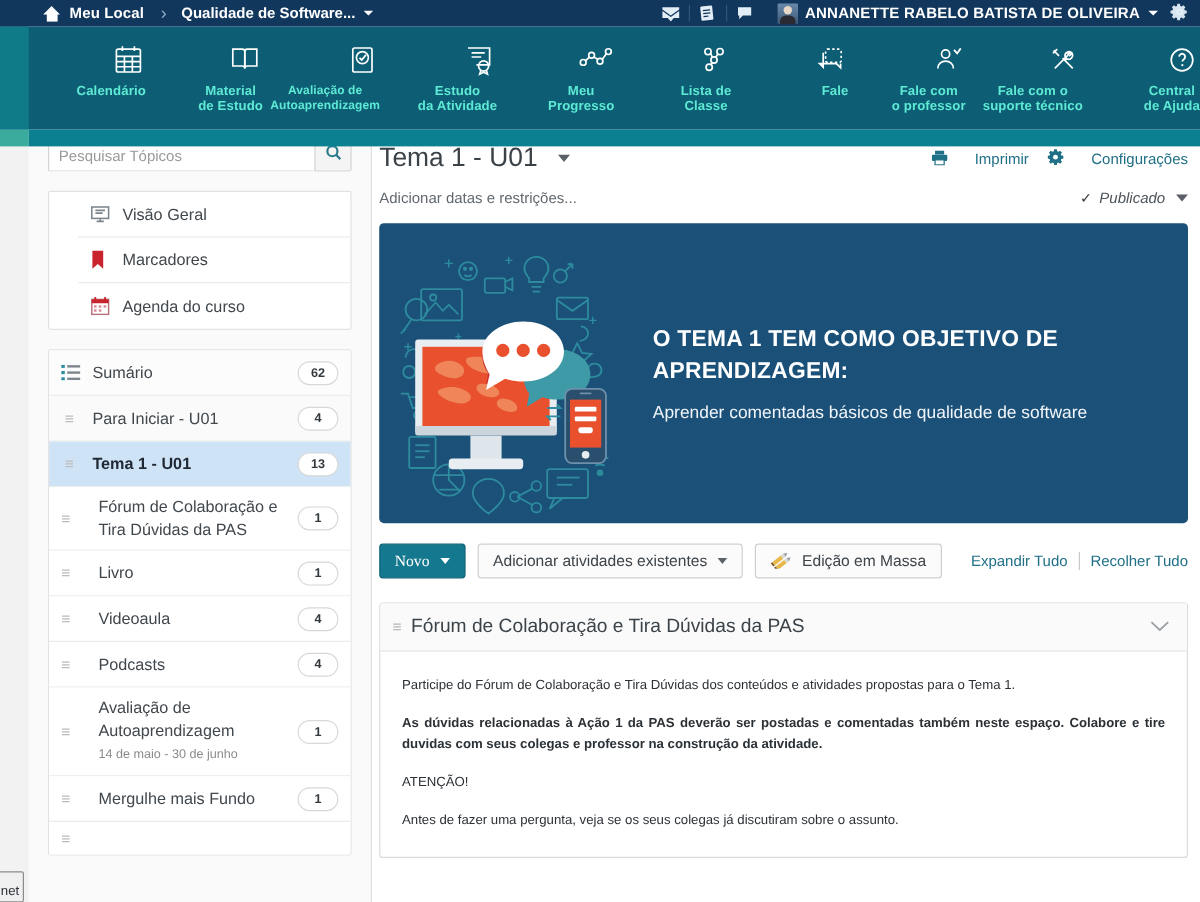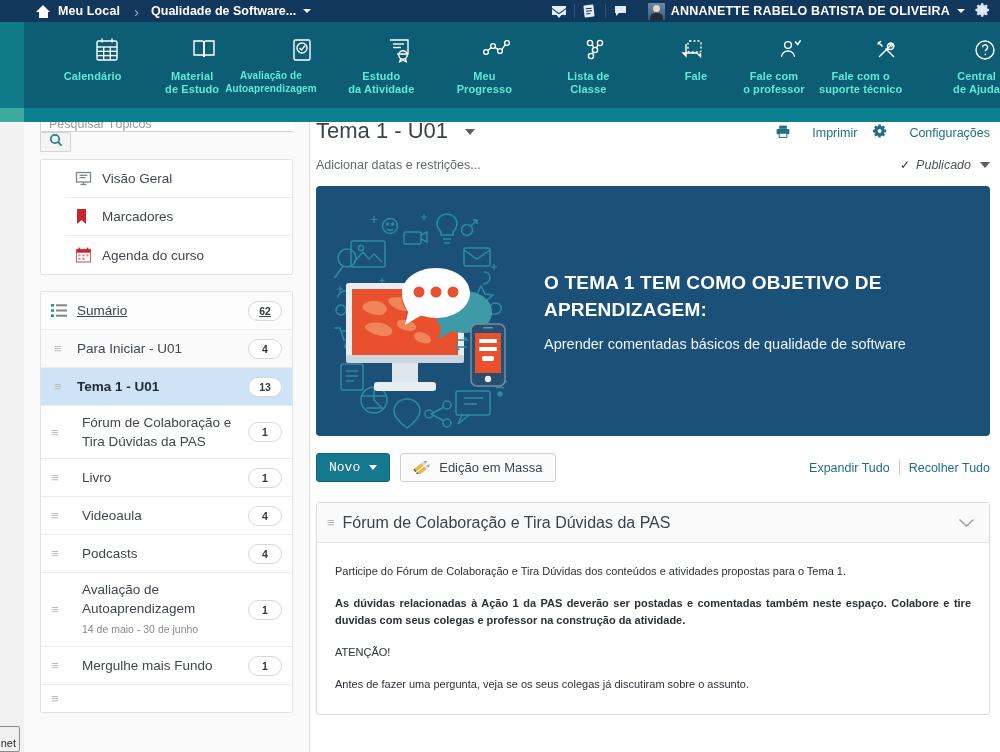--- a/index.html
+++ b/index.html
@@ -102,21 +102,21 @@
     position:absolute; left:0; top:0; width:24px; height:652px; background:#f2f2f2;
   }
 
   
   .sidebar {
     position:absolute; left:24px; top:0; width:286px; height:652px;
     background:#fafafa; border-right:1px solid #e0e0e0;
     overflow:hidden;
   }
   .search-wrap {
-    margin:16px 16px 16px 16px; display:flex; height:27px;flex-direction:column;
+    margin:16px 16px 16px 16px; display:flex; height:27px;
   }
   .search-input {
     flex:1; border:1px solid #d4d4d4; border-right:none; background:#ffffff;
     padding:0 8px; font-size:12.5px; color:#555; font-family:"Liberation Sans",sans-serif;
     outline:none; border-radius:2px 0 0 2px;
   }
   .search-input::placeholder { color:#9a9a9a; }
   .search-btn {
     width:31px; border:1px solid #d4d4d4; background:#f4f4f4; cursor:pointer;
     display:flex; align-items:center; justify-content:center; border-radius:0 2px 2px 0;
@@ -133,21 +133,21 @@
   .side-row:last-child { border-bottom:none; }
   .side-row .sr-ico { width:24px; display:flex; align-items:center; justify-content:flex-start; flex:none; }
   .side-row .sr-lbl { flex:1; padding-left:3px; }
 
   .toc-group { margin:16px 16px 0 16px; border:1px solid #e2e2e2; background:#ffffff; border-radius:2px; }
   .toc-row {
     display:flex; align-items:center; min-height:38px; padding:7px 10px 7px 10px;
     border-bottom:1px solid #ececec; font-size:13.5px; color:#40474d; cursor:pointer;
     background:#ffffff;
   }
-  .toc-row.summary { background:#fcfcfc;text-decoration:underline; }
+  .toc-row.summary { background:#fcfcfc; }
   .toc-row.alt { background:#fafafa; }
   .toc-row.active { background:#cfe3f7; font-weight:bold; color:#1f2833; }
   .toc-row:last-child { border-bottom:none; }
   .toc-handle {
     width:26px; flex:none; color:#bdbdbd; font-size:13px; line-height:1;
     display:flex; align-items:center; justify-content:flex-start; padding-left:3px;
   }
   .toc-sumicon { width:26px; flex:none; display:flex; align-items:center; }
   .toc-text { flex:1; padding-right:8px; line-height:19px; }
   .toc-sub { display:block; font-size:10.5px; color:#8b8b8b; margin-top:2px; font-weight:normal; }
@@ -190,21 +190,21 @@
     font-size:19px; font-weight:bold; line-height:27px; letter-spacing:.2px;
     text-transform:uppercase;
   }
   .banner-p { font-size:14.5px; margin-top:11px; line-height:20px; color:#f2f6fa; }
 
   
   .toolbar { display:flex; align-items:center; margin-top:17px; }
   .btn-primary {
     background:#14788f; color:#ffffff; border:1px solid #116578; border-radius:3px;
     height:29px; padding:0 12px; font-size:13px; display:flex; align-items:center; gap:9px;
-    cursor:pointer; font-family:Liberation Mono, monospace;
+    cursor:pointer; font-family:Liberation Serif, serif;
   }
   .btn-primary .cdn {
     width:0;height:0;border-left:4px solid transparent;border-right:4px solid transparent;
     border-top:5px solid #ffffff;
   }
   .btn-plain {
     background:#fbfbfb; color:#3d444a; border:1px solid #cfcfcf; border-radius:3px;
     height:29px; padding:0 12px; font-size:13px; display:flex; align-items:center; gap:9px;
     cursor:pointer; margin-left:10px; font-family:"Liberation Sans",sans-serif;
   }
@@ -723,20 +723,24 @@
         <div class="banner-p">Aprender comentadas básicos de qualidade de software</div>
       </div>
     </div>
 
     <div class="toolbar">
       <div class="btn-primary">
         <span>Novo</span>
         <span class="cdn"></span>
       </div>
       <div class="btn-plain">
+        <span>Adicionar atividades existentes</span>
+        <span class="cdn"></span>
+      </div>
+      <div class="btn-plain">
         <span>
           <svg width="17" height="15" viewBox="0 0 17 15">
             <g transform="rotate(-38 8 8)">
               <rect x="2" y="5.2" width="9" height="3.4" fill="#e8b84b"></rect>
               <rect x="11" y="5.2" width="2.6" height="3.4" fill="#d9d9d9"></rect>
               <path d="M13.6 5.2l3 1.7-3 1.7z" fill="#9aa0a6"></path>
               <rect x="0.4" y="5.2" width="1.6" height="3.4" fill="#7a5a2e"></rect>
             </g>
             <g transform="rotate(-38 8 8) translate(0,4.6)">
               <rect x="2" y="5.2" width="9" height="3.4" fill="#e8b84b"></rect>

